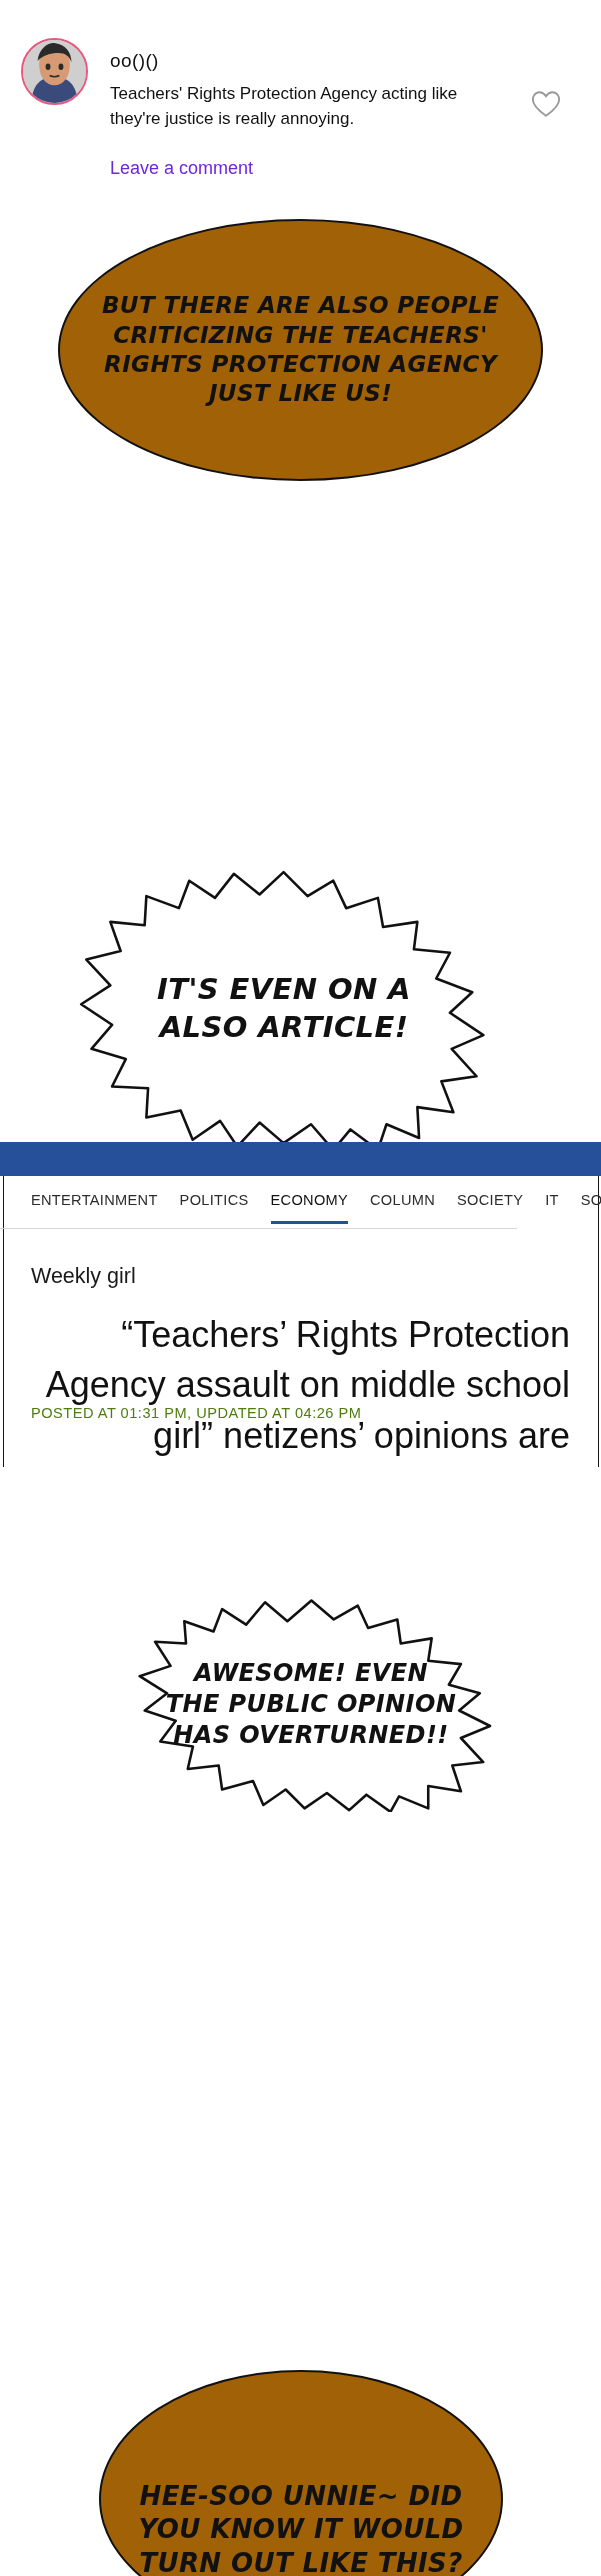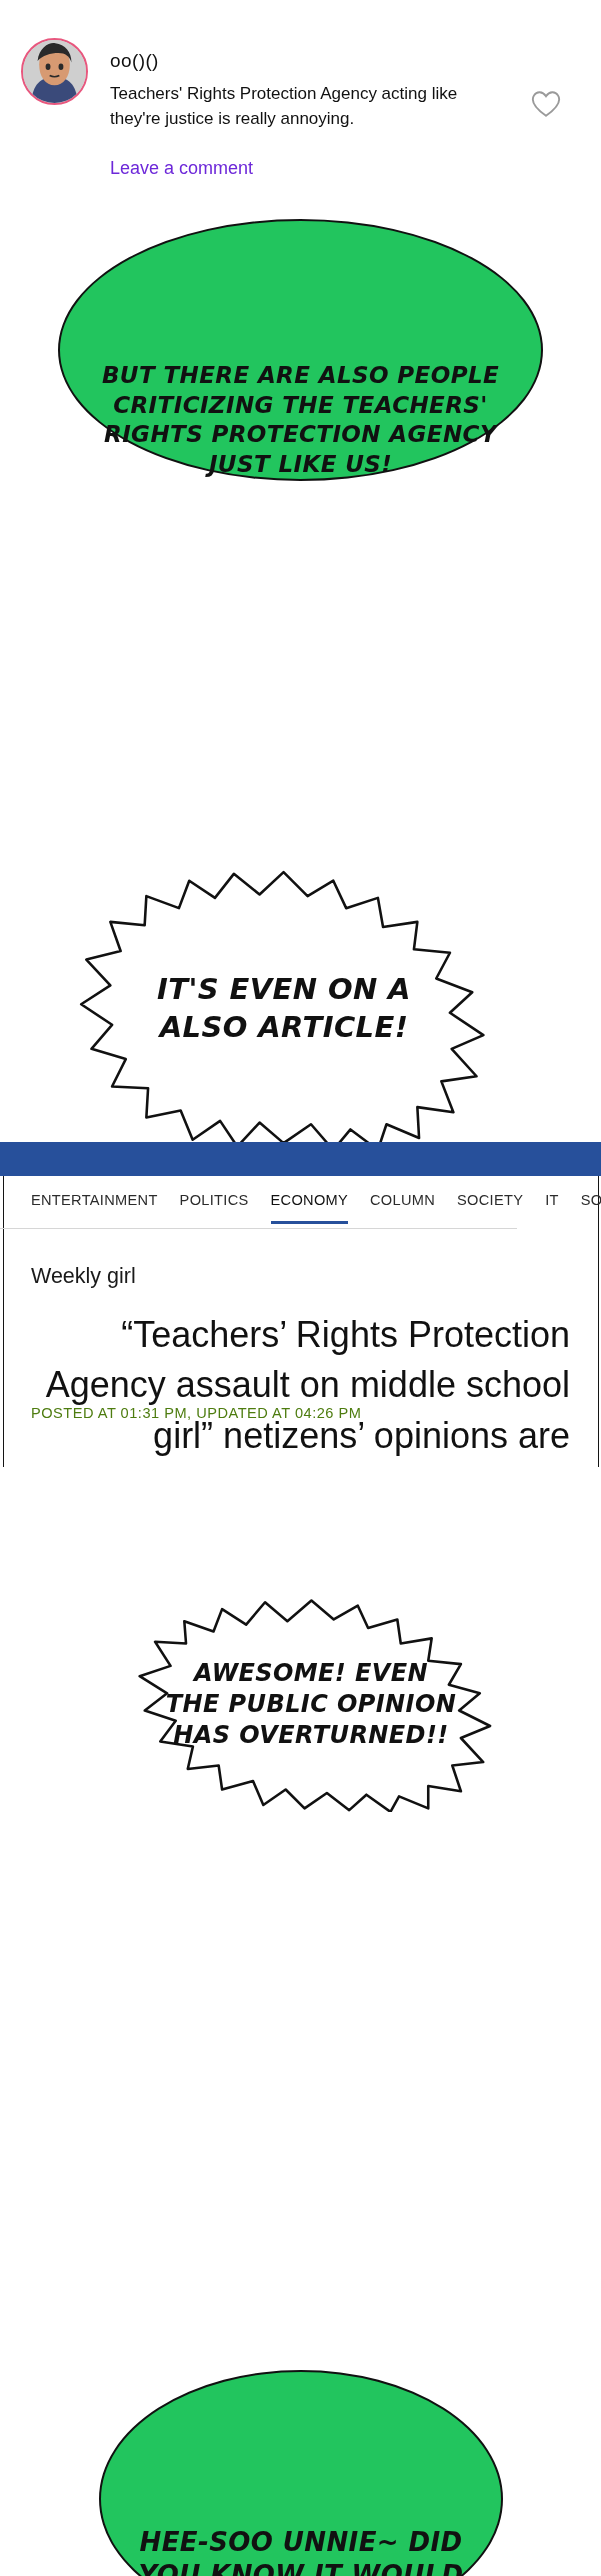--- a/index.html
+++ b/index.html
@@ -68,23 +68,23 @@
     font-family: "DejaVu Sans", sans-serif;
     font-weight: 700;
     font-style: italic;
     text-align: center;
     color: #111;
     letter-spacing: 0.4px;
   }
   .bubble-oval {
     border: 2.6px solid #111;
     border-radius: 50%;
-    background: #22c55e;
+    background: #a16207;
     display: flex;
-    align-items: flex-end;
+    align-items: center;
     justify-content: center;
     box-sizing: border-box;
   }
   .bubble-oval .txt {
     padding: 0 24px;
     line-height: 1.28;
   }
 
   #bubble1 {
     left: 58px; top: 219px;

